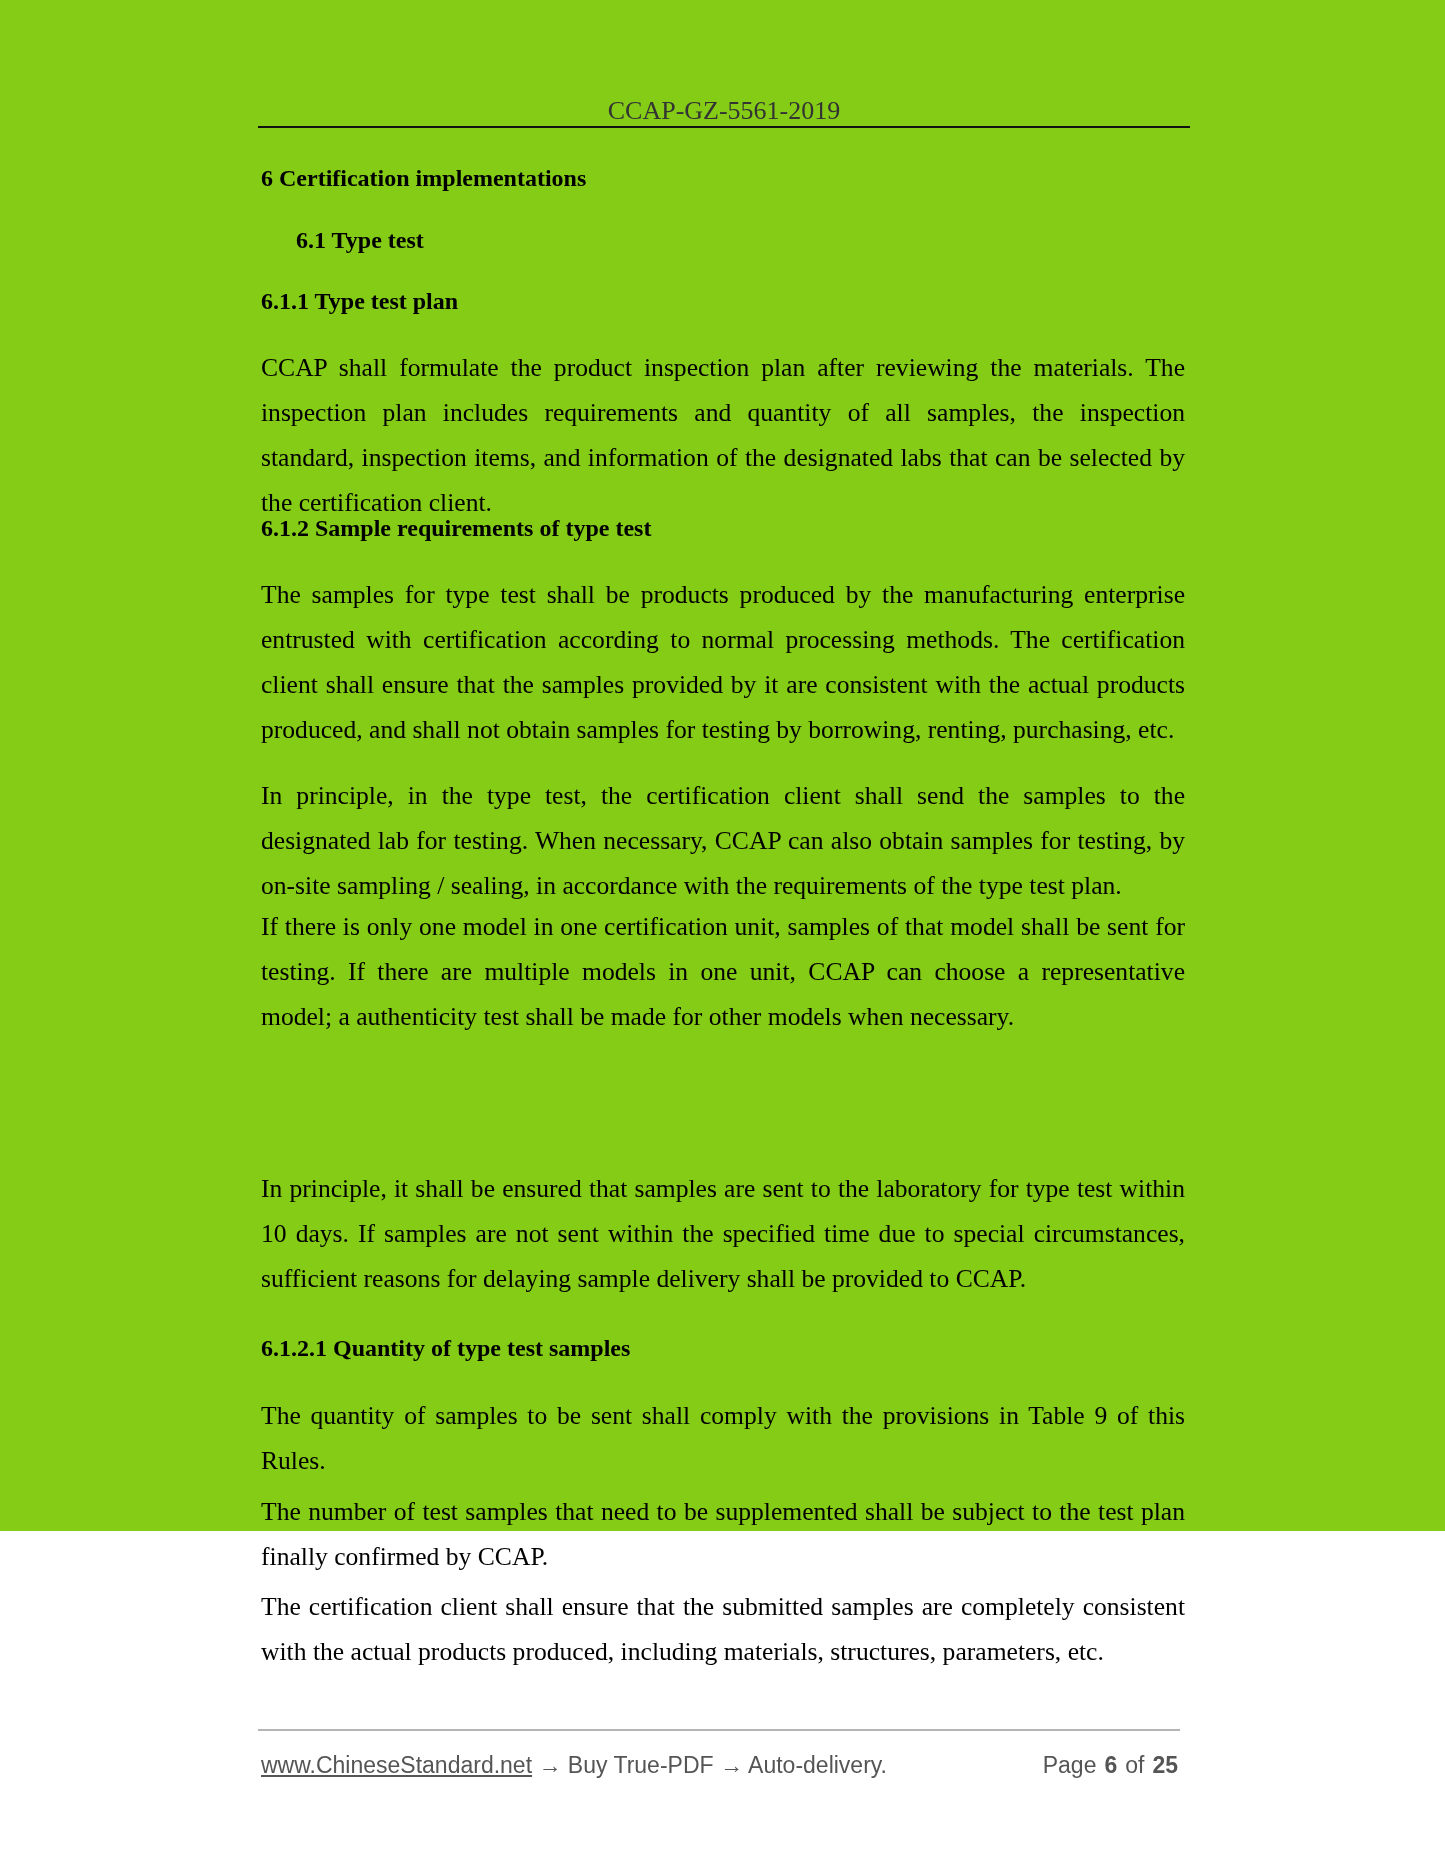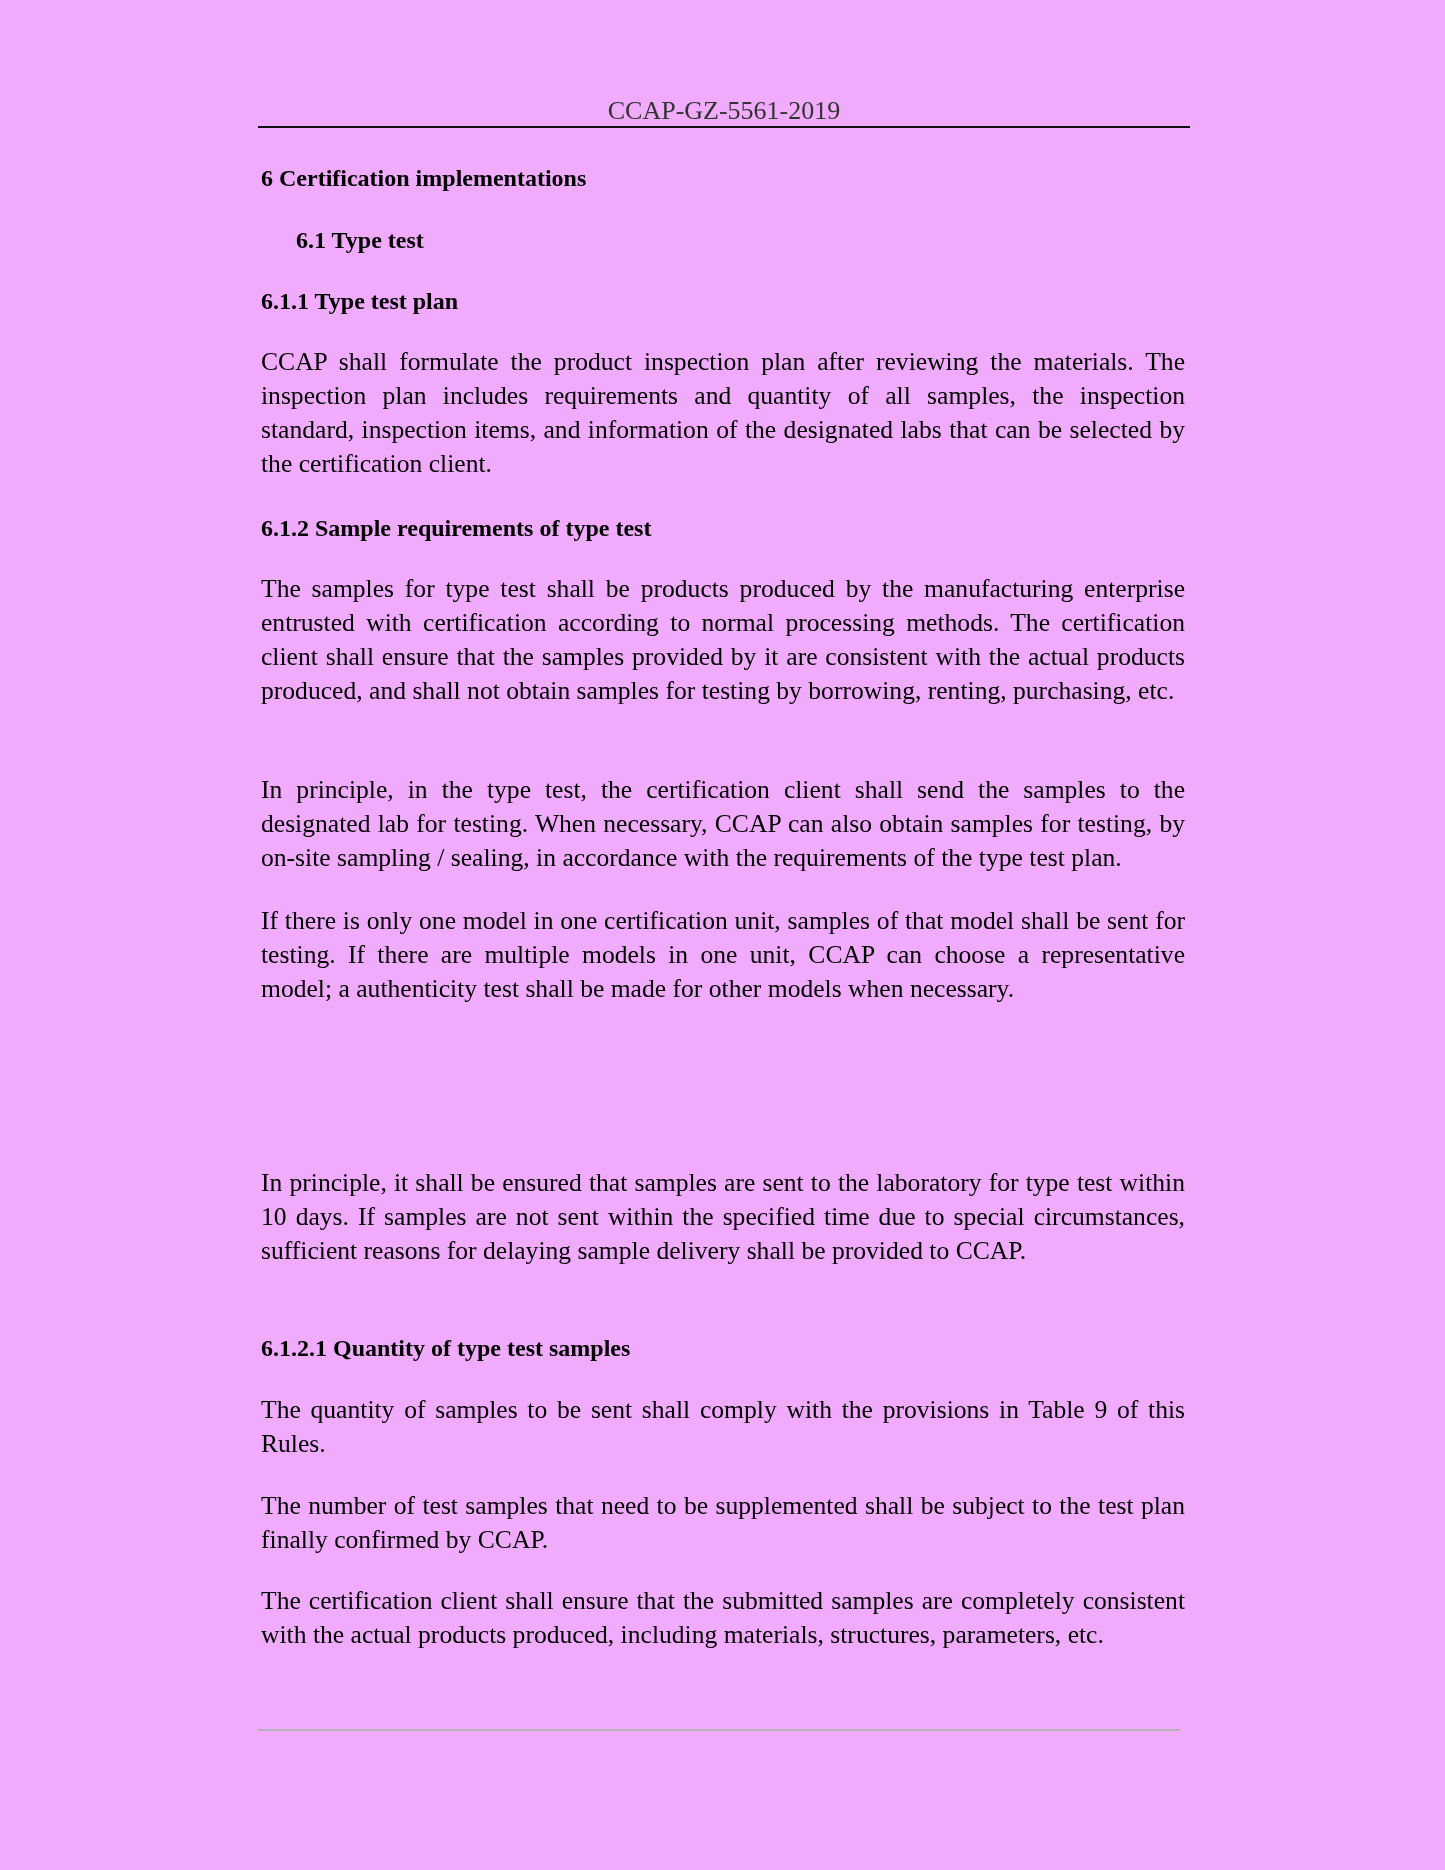--- a/index.html
+++ b/index.html
@@ -1,32 +1,32 @@
 <!DOCTYPE html>
 <html><head>
 <meta charset="utf-8">
 <style>
   html, body { margin: 0; padding: 0; background: #ffffff; }
   body { width: 1445px; height: 1870px; position: relative; overflow: hidden; }
-  .page { position: absolute; left: 0; top: 0; width: 1445px; height: 1870px; background: #f0abfc; }
+  .page { position: absolute; left: 0; top: 0; width: 1445px; height: 1531px; background: #84cc16; }
   .header-text {
     position: absolute; left: 258px; width: 932px; top: 96px;
     text-align: center; font-family: "Liberation Serif", serif; font-size: 26px; color: #333;
     line-height: 30px;
   }
   .header-rule { position: absolute; left: 258px; width: 932px; top: 126px; height: 0; border-top: 2px solid #111; }
   .h {
     position: absolute; left: 261px; width: 930px;
     font-family: "Liberation Serif", serif; font-weight: bold; font-size: 24px; color: #000;
     line-height: 34px; margin: 0;
   }
   .p {
     position: absolute; left: 261px; width: 924px;
     font-family: "Liberation Serif", serif; font-size: 25.6px; color: #000;
-    line-height: 34px; text-align: justify; margin: 0;
+    line-height: 45px; text-align: justify; margin: 0;
   }
   .footer-rule { position: absolute; left: 258px; width: 922px; top: 1729px; height: 0; border-top: 2px solid #b5b5b5; }
   .footer {
     position: absolute; left: 261px; width: 917px; top: 1749px; height: 32px;
     font-family: "Liberation Sans", sans-serif; font-size: 23px; color: #555; line-height: 32px;
   }
   .footer a { color: #555; text-decoration: underline; }
   .footer .left { position: absolute; left: 0; top: 0; white-space: nowrap; }
   .footer .right { position: absolute; right: 0; top: 0; white-space: nowrap; }
   .footer .right b { font-weight: bold; }
@@ -54,14 +54,26 @@
   <p class="p" style="top:1166px;">In principle, it shall be ensured that samples are sent to the laboratory for type test within 10 days. If samples are not sent within the specified time due to special circumstances, sufficient reasons for delaying sample delivery shall be provided to CCAP.</p>
 
   <h4 class="h" style="top:1331px;">6.1.2.1 Quantity of type test samples</h4>
 
   <p class="p" style="top:1393px;">The quantity of samples to be sent shall comply with the provisions in Table 9 of this Rules.</p>
   <p class="p" style="top:1489px;">The number of test samples that need to be supplemented shall be subject to the test plan finally confirmed by CCAP.</p>
   <p class="p" style="top:1584px;">The certification client shall ensure that the submitted samples are completely consistent with the actual products produced, including materials, structures, parameters, etc.</p>
 
   <div class="footer-rule"></div>
 
+  <div class="footer">
+    <span class="left">
+      <a>www.ChineseStandard.net</a>
+      <span>→</span>
+      <span>Buy True-PDF</span>
+      <span>→</span>
+      <span>Auto-delivery.</span>
+    </span>
+    <span class="right">
+      <span>Page</span><span class="gap"></span><b>6</b><span class="gap"></span><span>of</span><span class="gap"></span><b>25</b>
+    </span>
+  </div>
 
 </div>
 
 </body></html>

